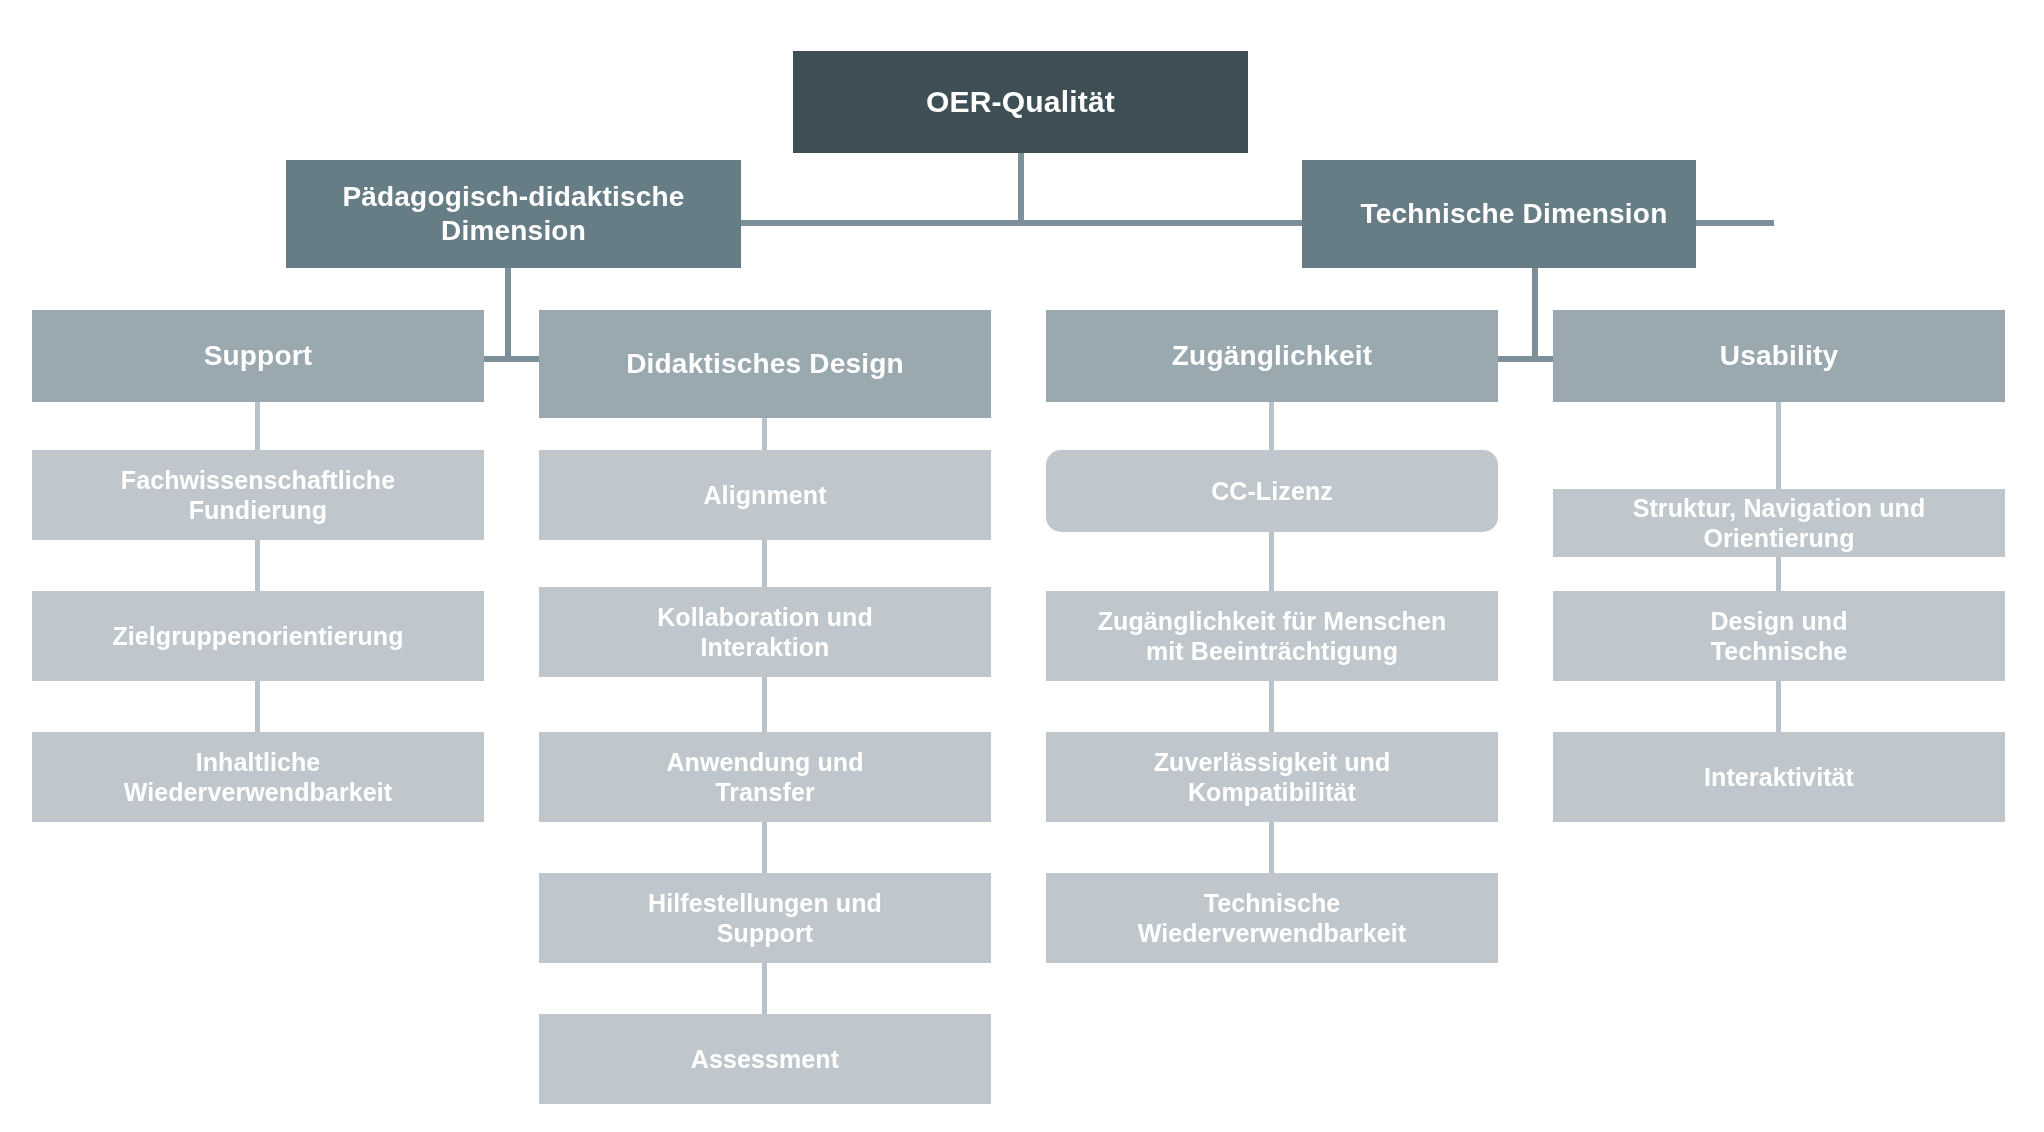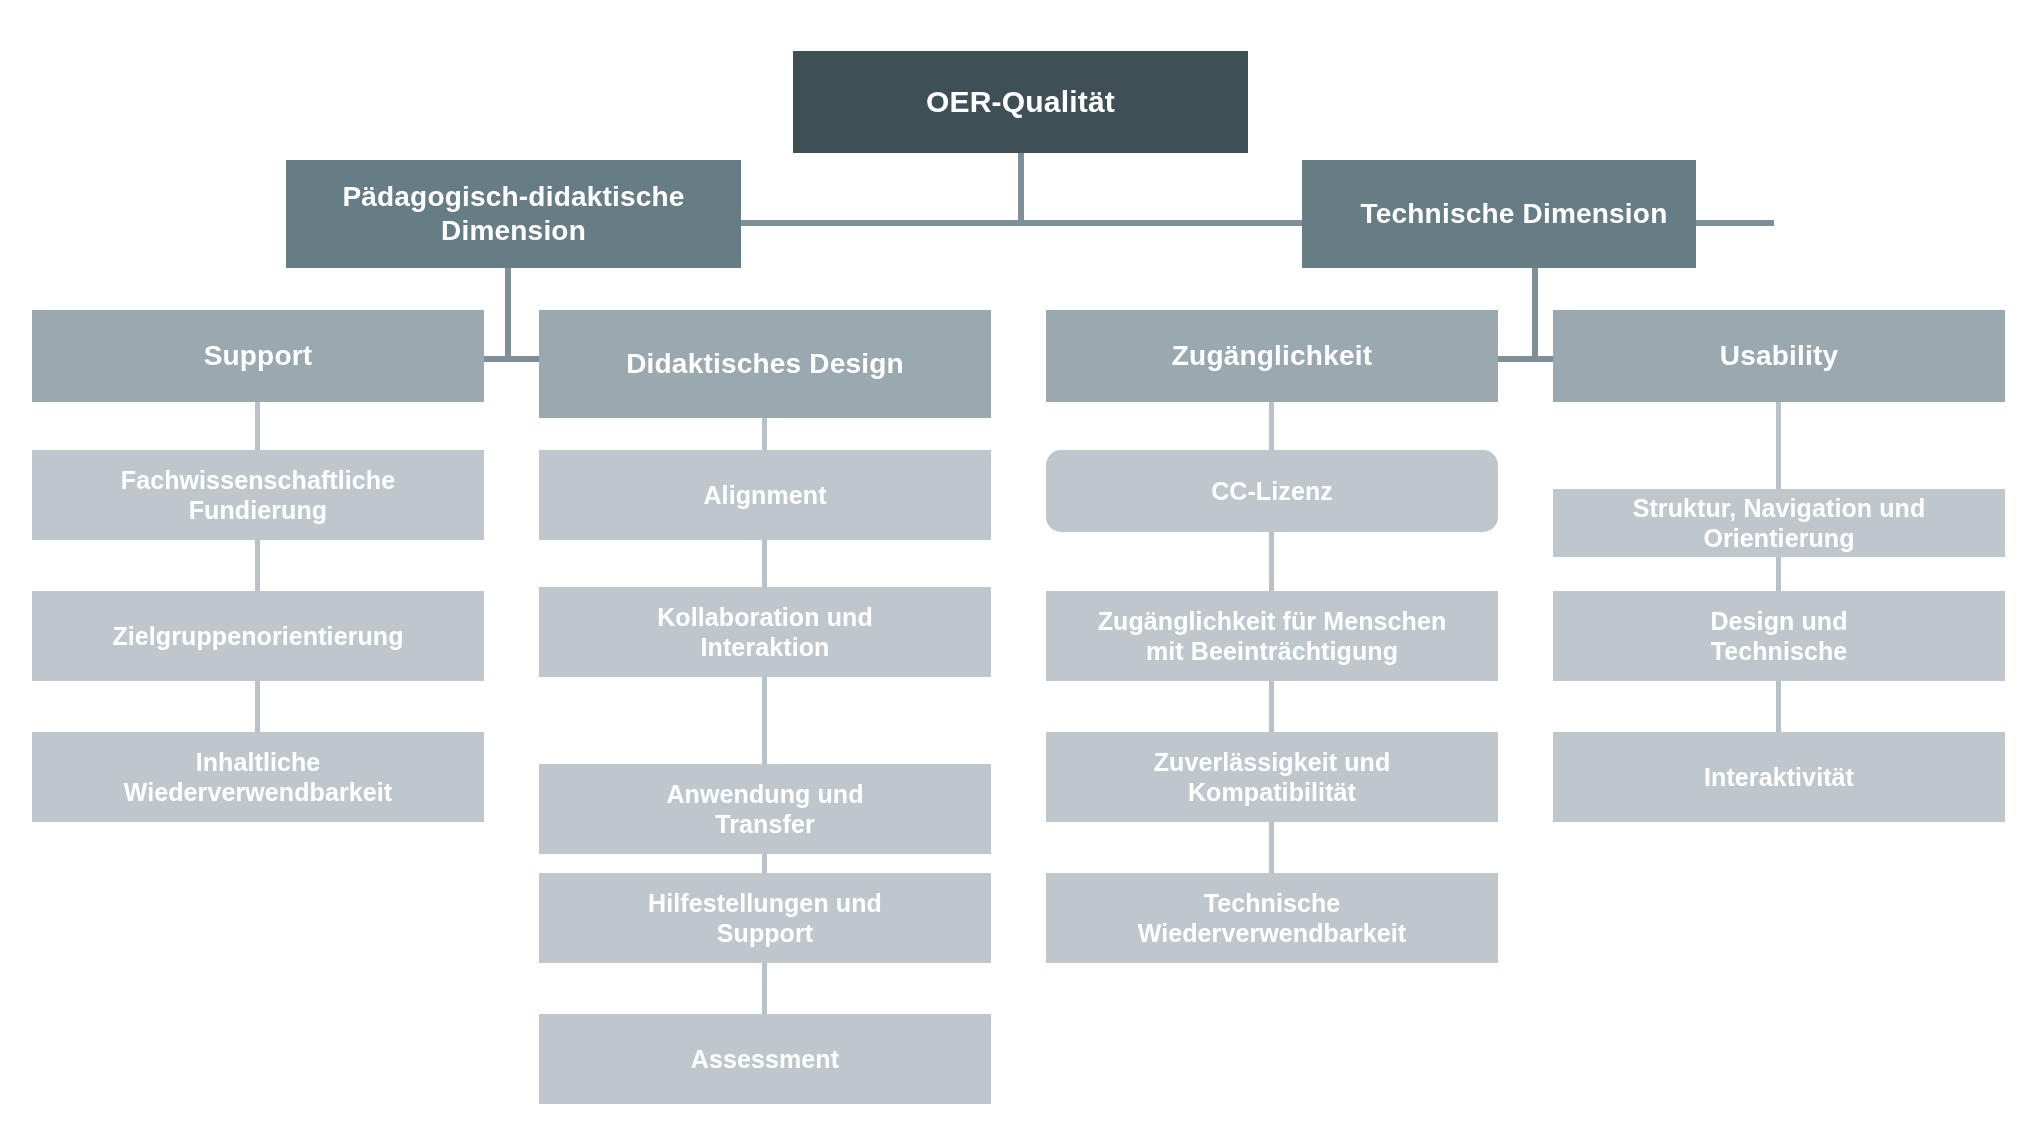--- a/index.html
+++ b/index.html
@@ -117,21 +117,21 @@
   <div class="node level-leaf" style="left:32px; top:591px; width:452px; height:90px;">Zielgruppenorientierung</div>
 
   <div class="node level-leaf" style="left:32px; top:732px; width:452px; height:90px;">Inhaltliche
 Wiederverwendbarkeit</div>
 
   <div class="node level-leaf" style="left:539px; top:450px; width:452px; height:90px;">Alignment</div>
 
   <div class="node level-leaf" style="left:539px; top:587px; width:452px; height:90px;">Kollaboration und
 Interaktion</div>
 
-  <div class="node level-leaf" style="left:539px; top:732px; width:452px; height:90px;margin-top:32px;">Anwendung und
+  <div class="node level-leaf" style="left:539px; top:732px; width:452px; height:90px;">Anwendung und
 Transfer</div>
 
   <div class="node level-leaf" style="left:539px; top:873px; width:452px; height:90px;">Hilfestellungen und
 Support</div>
 
   <div class="node level-leaf" style="left:539px; top:1014px; width:452px; height:90px;">Assessment</div>
 
   <div class="node level-leaf" style="left:1046px; top:450px; width:452px; height:82px;border-radius:15px;">CC-Lizenz</div>
 
   <div class="node level-leaf" style="left:1046px; top:591px; width:452px; height:90px;">Zugänglichkeit für Menschen

